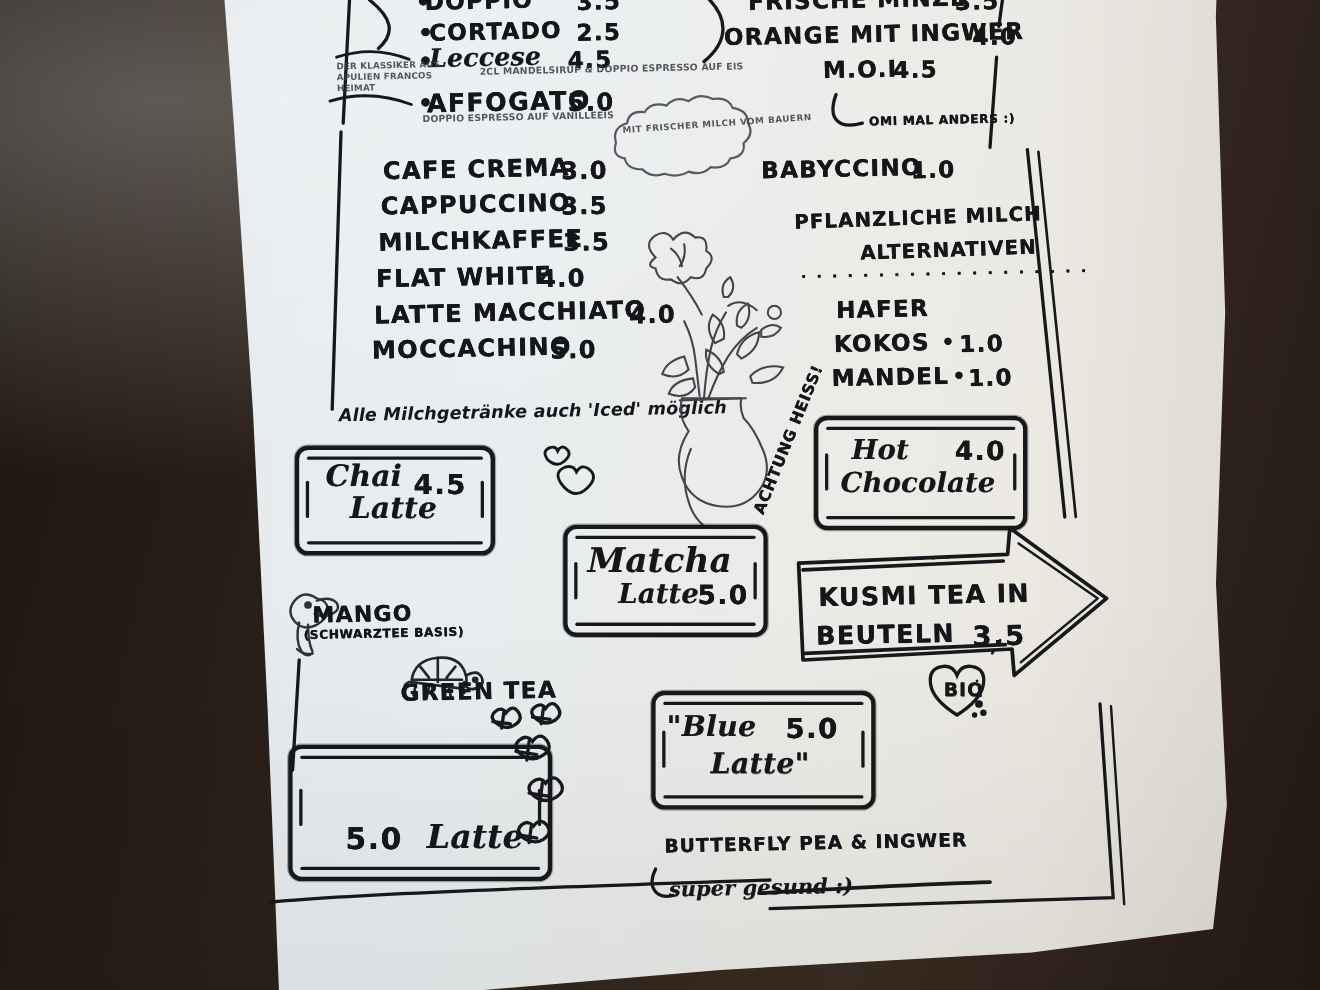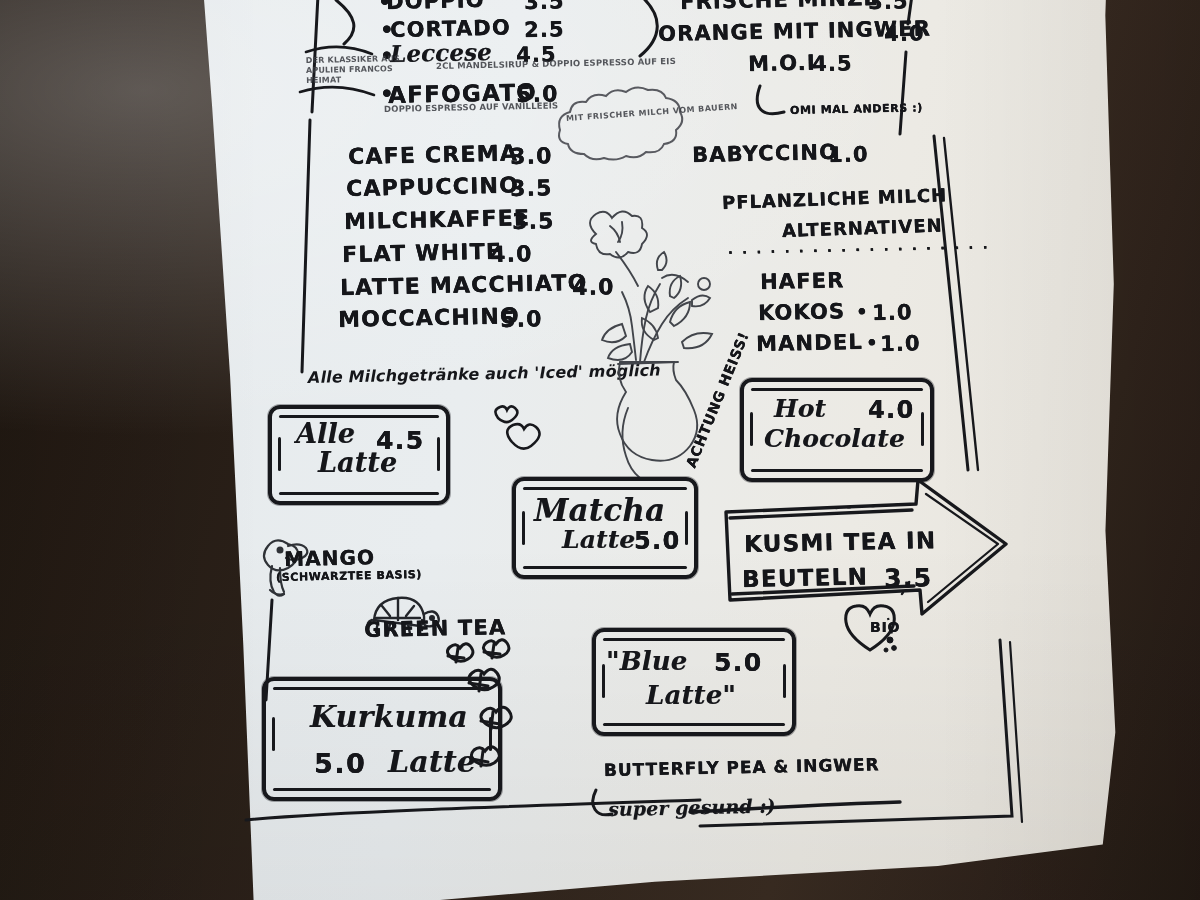--- a/index.html
+++ b/index.html
@@ -212,21 +212,21 @@
       <g stroke="#17181c" fill="none" stroke-width="2.6" stroke-linecap="round">
         <path d="M10 10 q-6 -8 2 -11 q5 -2 7 3 q3 -6 8 -2 q6 5 -3 12 q-6 5 -14 -2 z"></path>
         <path d="M24 34 q-10 -12 1 -17 q8 -3 11 4 q5 -8 12 -2 q9 8 -5 19 q-9 7 -19 -4 z"></path>
       </g>
     </svg>
 
     <div class="box" style="left:268px;top:405px;width:174px;height:92px;">
       <div class="tick" style="left:6px;top:28px;"></div>
       <div class="tick" style="right:6px;top:28px;"></div>
     </div>
-    <div class="t script" style="left:296px;top:420px;font-size:27px;">Alle</div>
+    <div class="t script" style="left:296px;top:420px;font-size:27px;">Chai</div>
     <div class="t script" style="left:318px;top:449px;font-size:27px;">Latte</div>
     <div class="t marker" style="left:376px;top:428px;font-size:25px;">4.5</div>
 
     <div class="box" style="left:512px;top:477px;width:178px;height:94px;">
       <div class="tick" style="left:6px;top:30px;"></div>
       <div class="tick" style="right:6px;top:30px;"></div>
     </div>
     <div class="t script" style="left:534px;top:495px;font-size:31px;">Matcha</div>
     <div class="t script" style="left:562px;top:527px;font-size:25px;">Latte</div>
     <div class="t marker" style="left:634px;top:529px;font-size:24px;">5.0</div>
@@ -287,21 +287,21 @@
       </g>
       <g stroke="#17181c" fill="#17181c">
         <circle cx="48" cy="38" r="3"></circle>
           <circle cx="52" cy="46" r="2.4"></circle>
         <circle cx="44" cy="48" r="2"></circle>
       </g>
       <g stroke="#17181c" fill="none" stroke-width="2.2" stroke-dasharray="2 5">
         <path d="M46 16 L50 32"></path>
       </g>
     </svg>
-    <div class="t marker" style="left:858px;top:620px;font-size:14px;margin-left:12px;">BIO</div>
+    <div class="t marker" style="left:858px;top:620px;font-size:17px;">BIO</div>
 
     <div class="box" style="left:592px;top:628px;width:196px;height:100px;">
       <div class="tick" style="left:6px;top:32px;"></div>
       <div class="tick" style="right:6px;top:32px;"></div>
     </div>
     <div class="t script" style="left:606px;top:648px;font-size:26px;">"Blue</div>
     <div class="t script" style="left:646px;top:682px;font-size:26px;">Latte"</div>
     <div class="t marker" style="left:714px;top:650px;font-size:25px;">5.0</div>
     <div class="t marker r-1" style="left:604px;top:762px;font-size:17px;">BUTTERFLY PEA &amp; INGWER</div>
     <div class="t script r-1" style="left:608px;top:800px;font-size:19px;">super gesund :)</div>
@@ -328,18 +328,17 @@
           <path d="M0 0 q-8 -6 -2 -12 q6 -5 11 1 q6 -8 12 -1 q6 7 -3 13 q-8 5 -18 -1 z"></path>
           <path d="M7 -11 L5 4 M-4 -3 L12 0"></path>
         </g>
       </g>
     </svg>
 
     <div class="box" style="left:262px;top:677px;width:232px;height:116px;">
       <div class="tick" style="left:6px;top:36px;"></div>
       <div class="tick" style="right:6px;top:36px;"></div>
     </div>
-    <div class="t script" style="left:310px;top:702px;font-size:30px;">Kurkuma</div>
     <div class="t marker" style="left:314px;top:750px;font-size:27px;">5.0</div>
     <div class="t script" style="left:388px;top:747px;font-size:30px;">Latte</div>
 
   </div>
 </div>
 
 </body></html>

